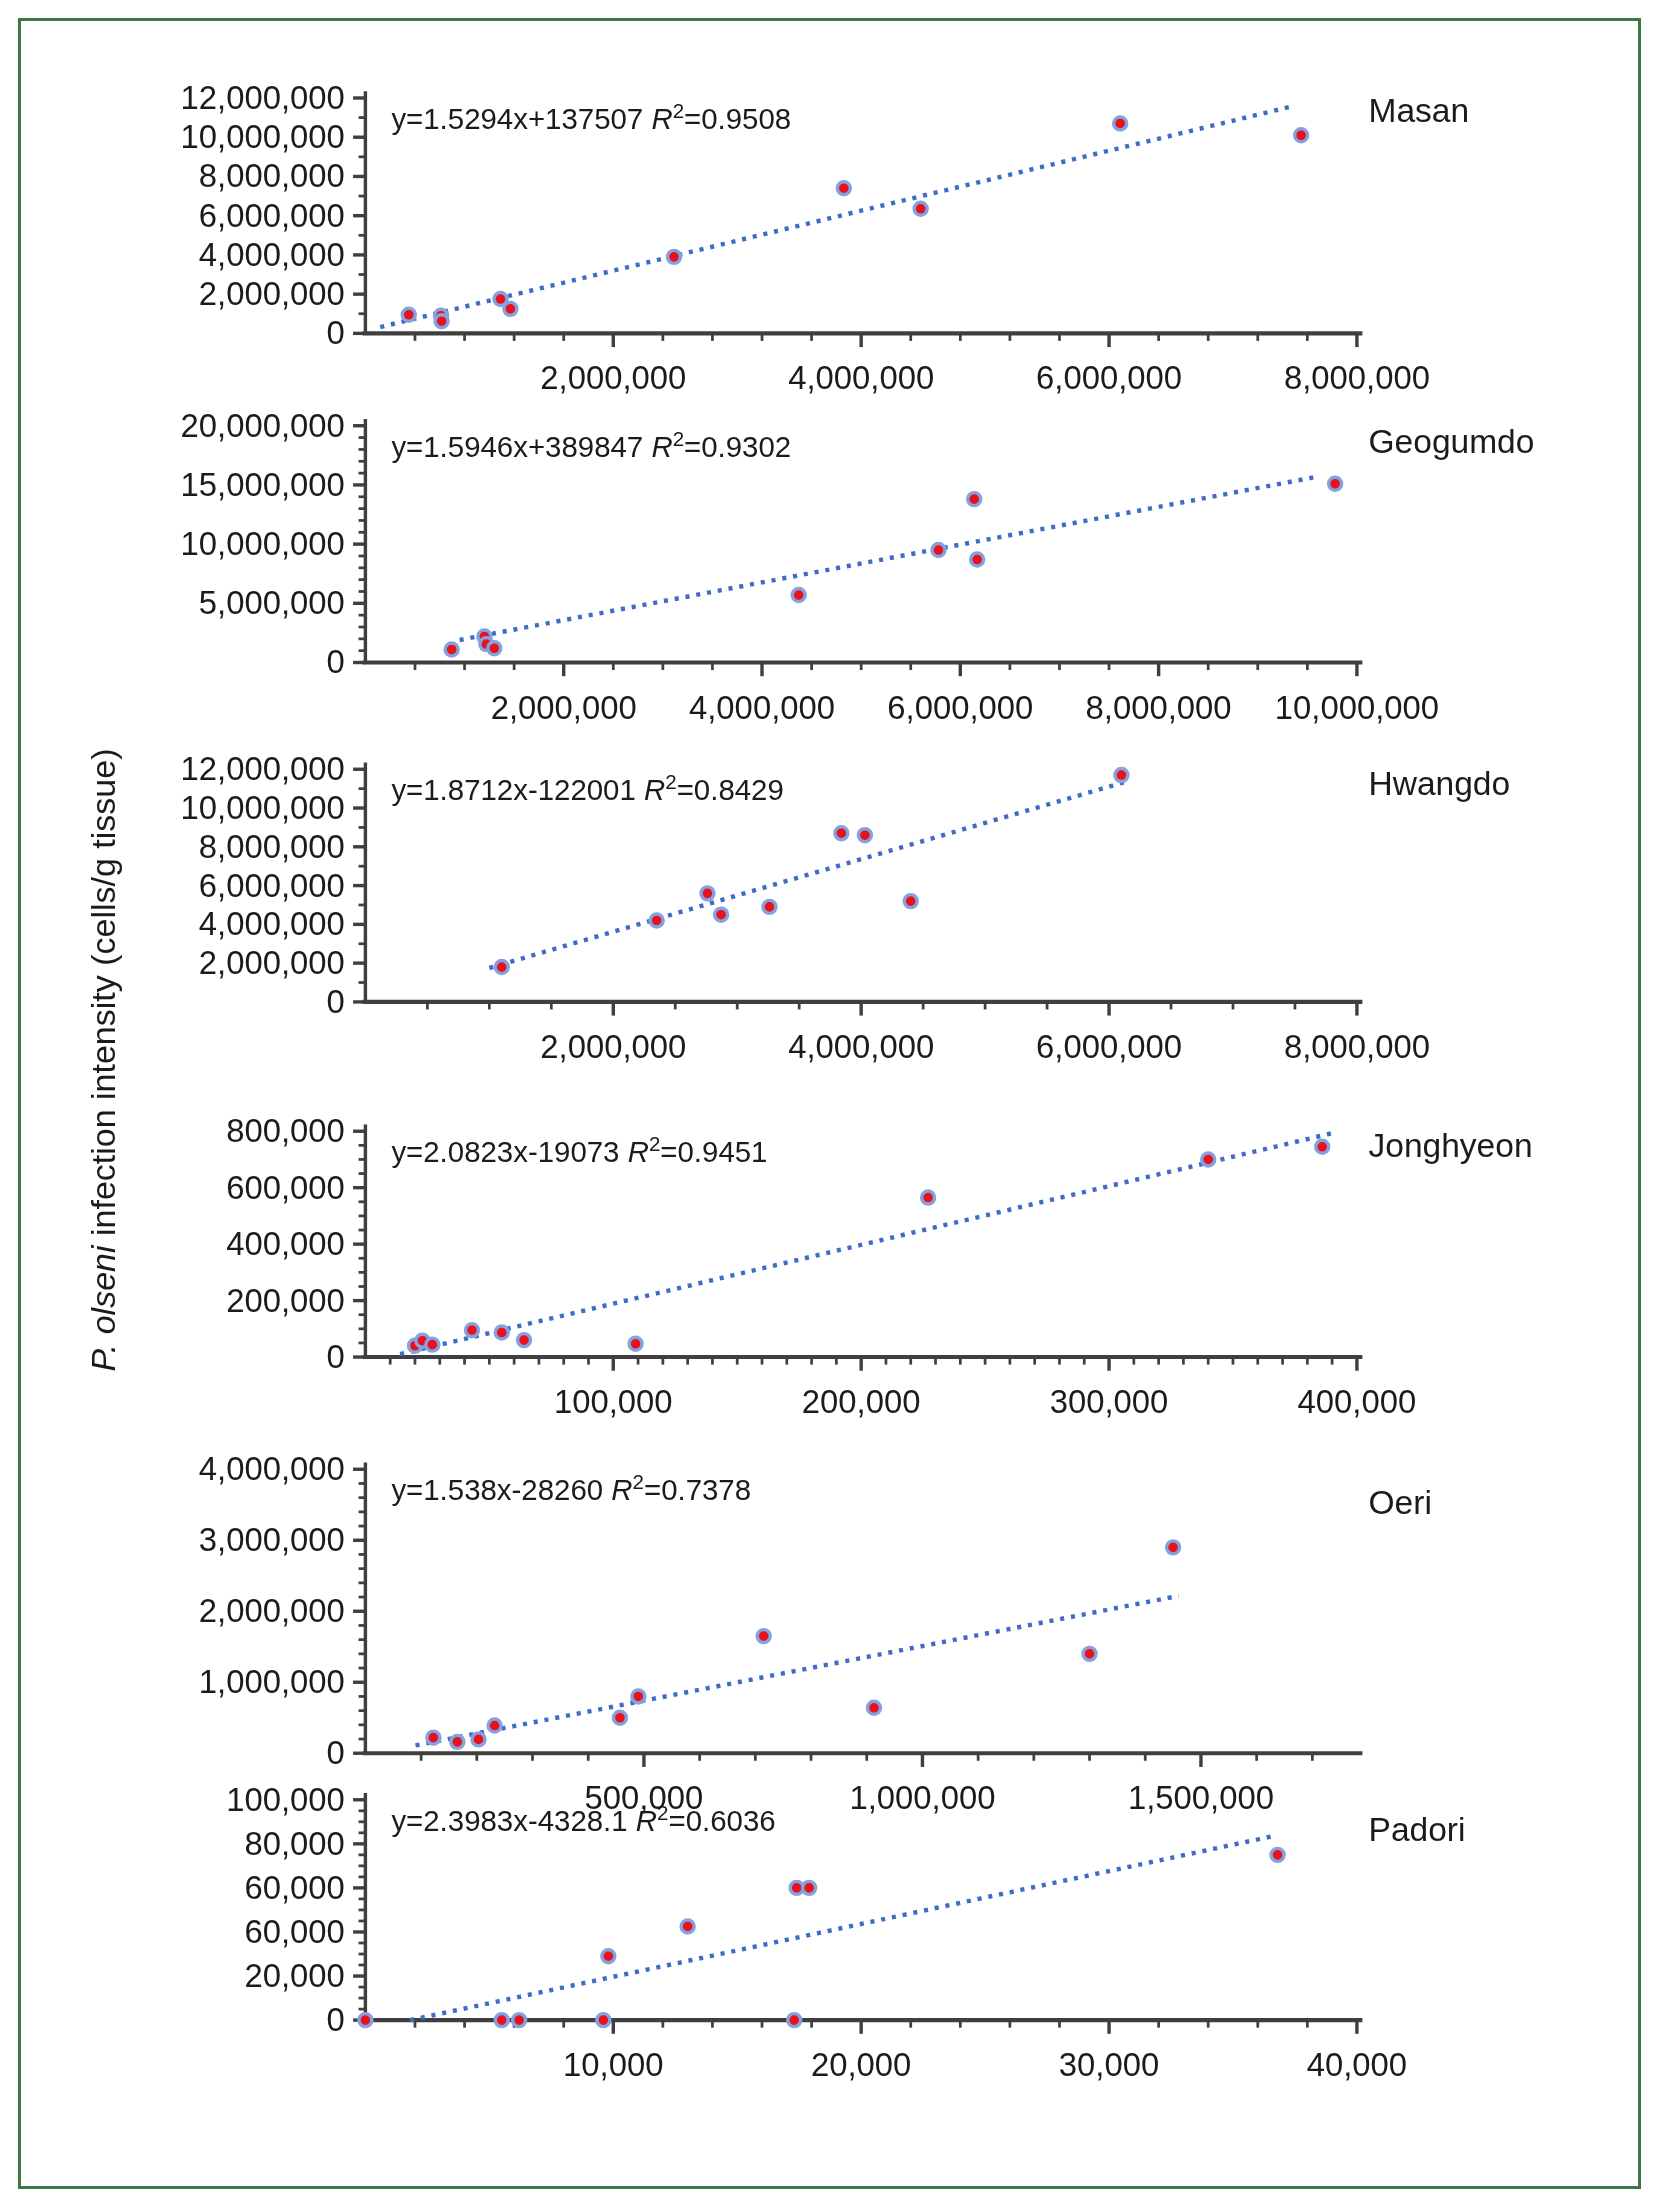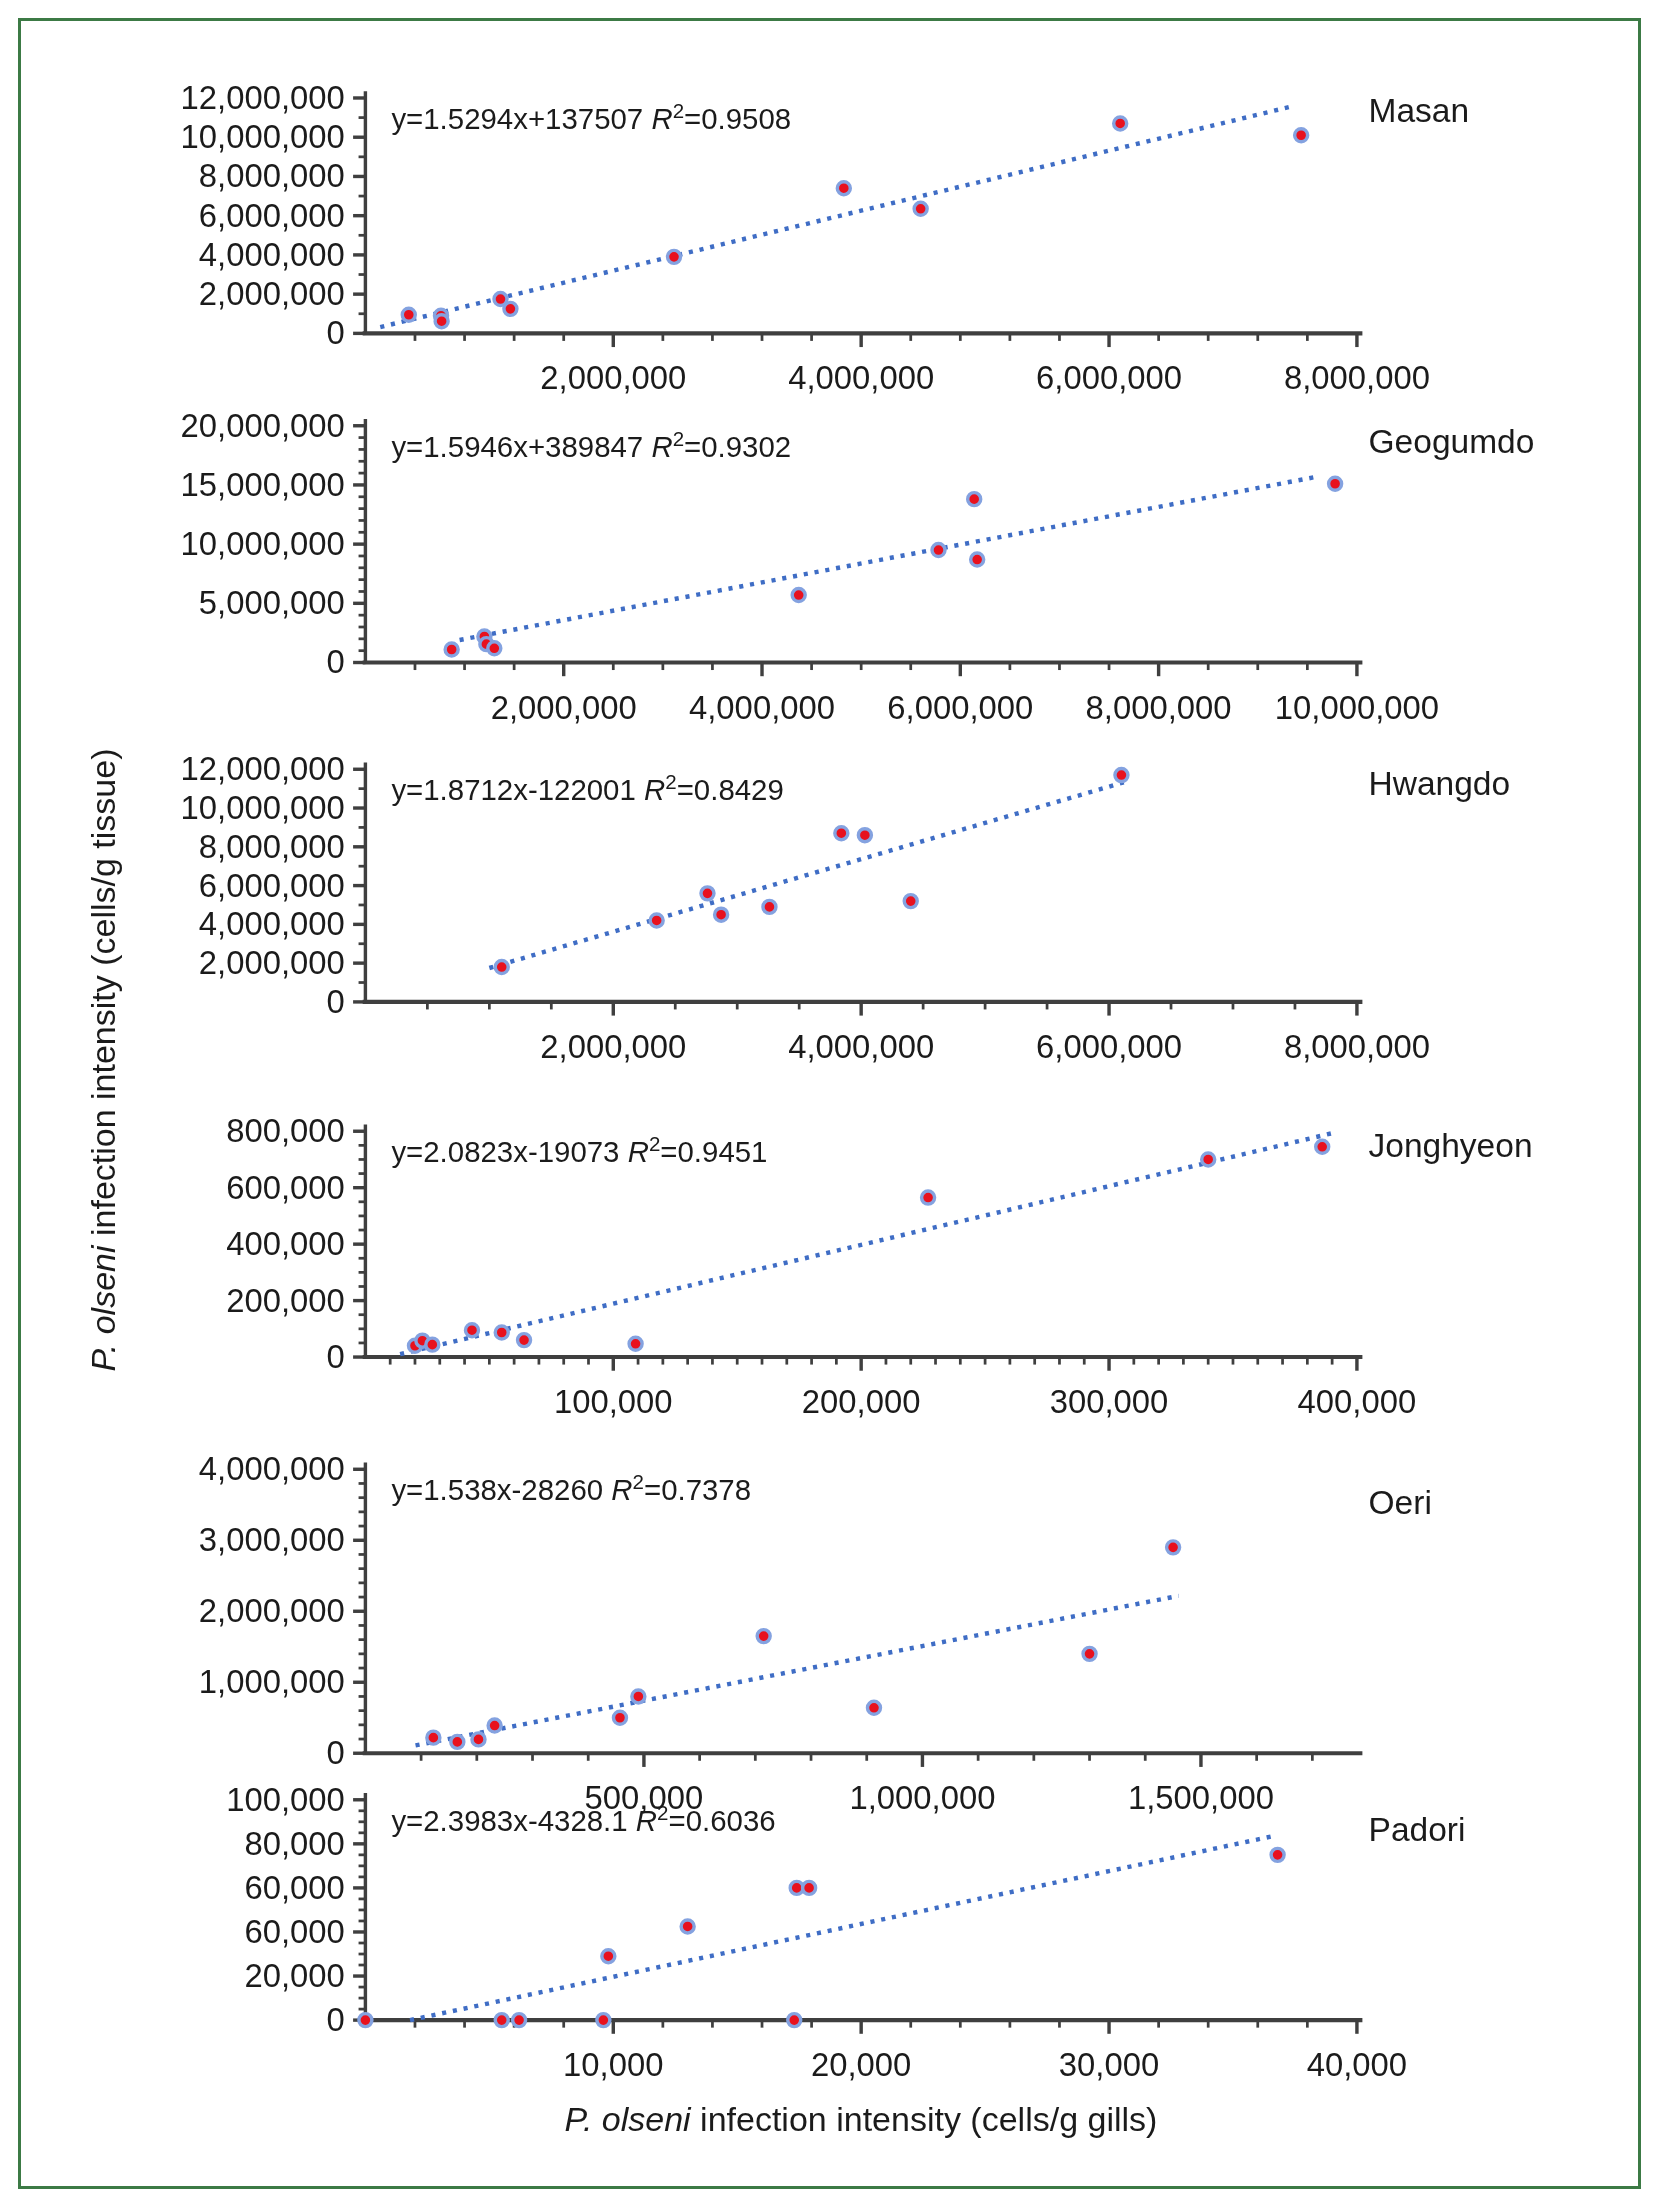--- a/index.html
+++ b/index.html
@@ -433,15 +433,14 @@
         <circle cx="1164.315" cy="2758.8" r="9.5" fill="#e8111e" stroke="#84a2e0" stroke-width="5"></circle>
         <circle cx="1182.4275" cy="2758.8" r="9.5" fill="#e8111e" stroke="#84a2e0" stroke-width="5"></circle>
         <circle cx="1867.0800000000002" cy="2710.5" r="9.5" fill="#e8111e" stroke="#84a2e0" stroke-width="5"></circle>
         <text x="572" y="2675" class="eq"><tspan>y=2.3983x-4328.1 </tspan><tspan font-style="italic">R</tspan><tspan dy="-16" font-size="30">2</tspan><tspan dy="16">=0.6036</tspan></text>
         <text x="2000" y="2690" class="chart-title">Padori</text>
       </g>
     </svg>
 
   <div class="axis-title y-title"><span class="it">P. olseni</span><span> infection intensity (cells/g tissue)</span></div>
 
-  <div class="axis-title x-title"><span class="it">P. olseni</span><span> infection intensity (cells/g gills)</span></div>
 </div>
 
 
 </body></html>

